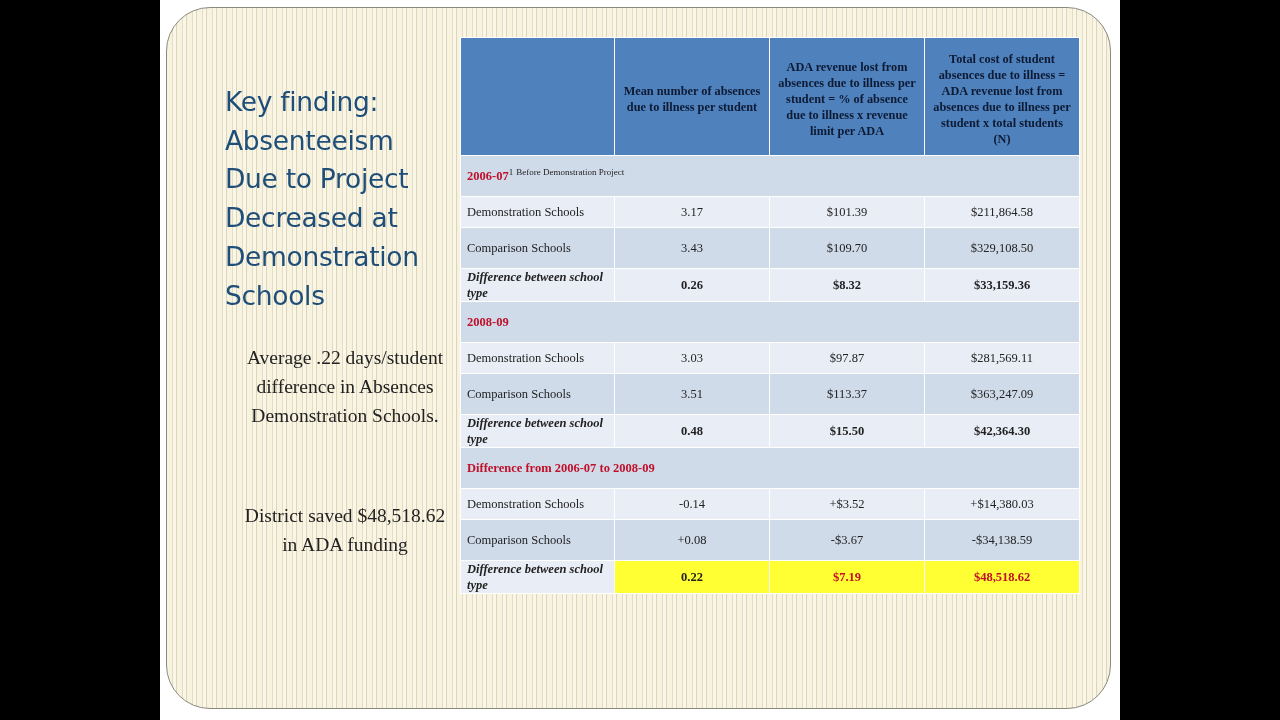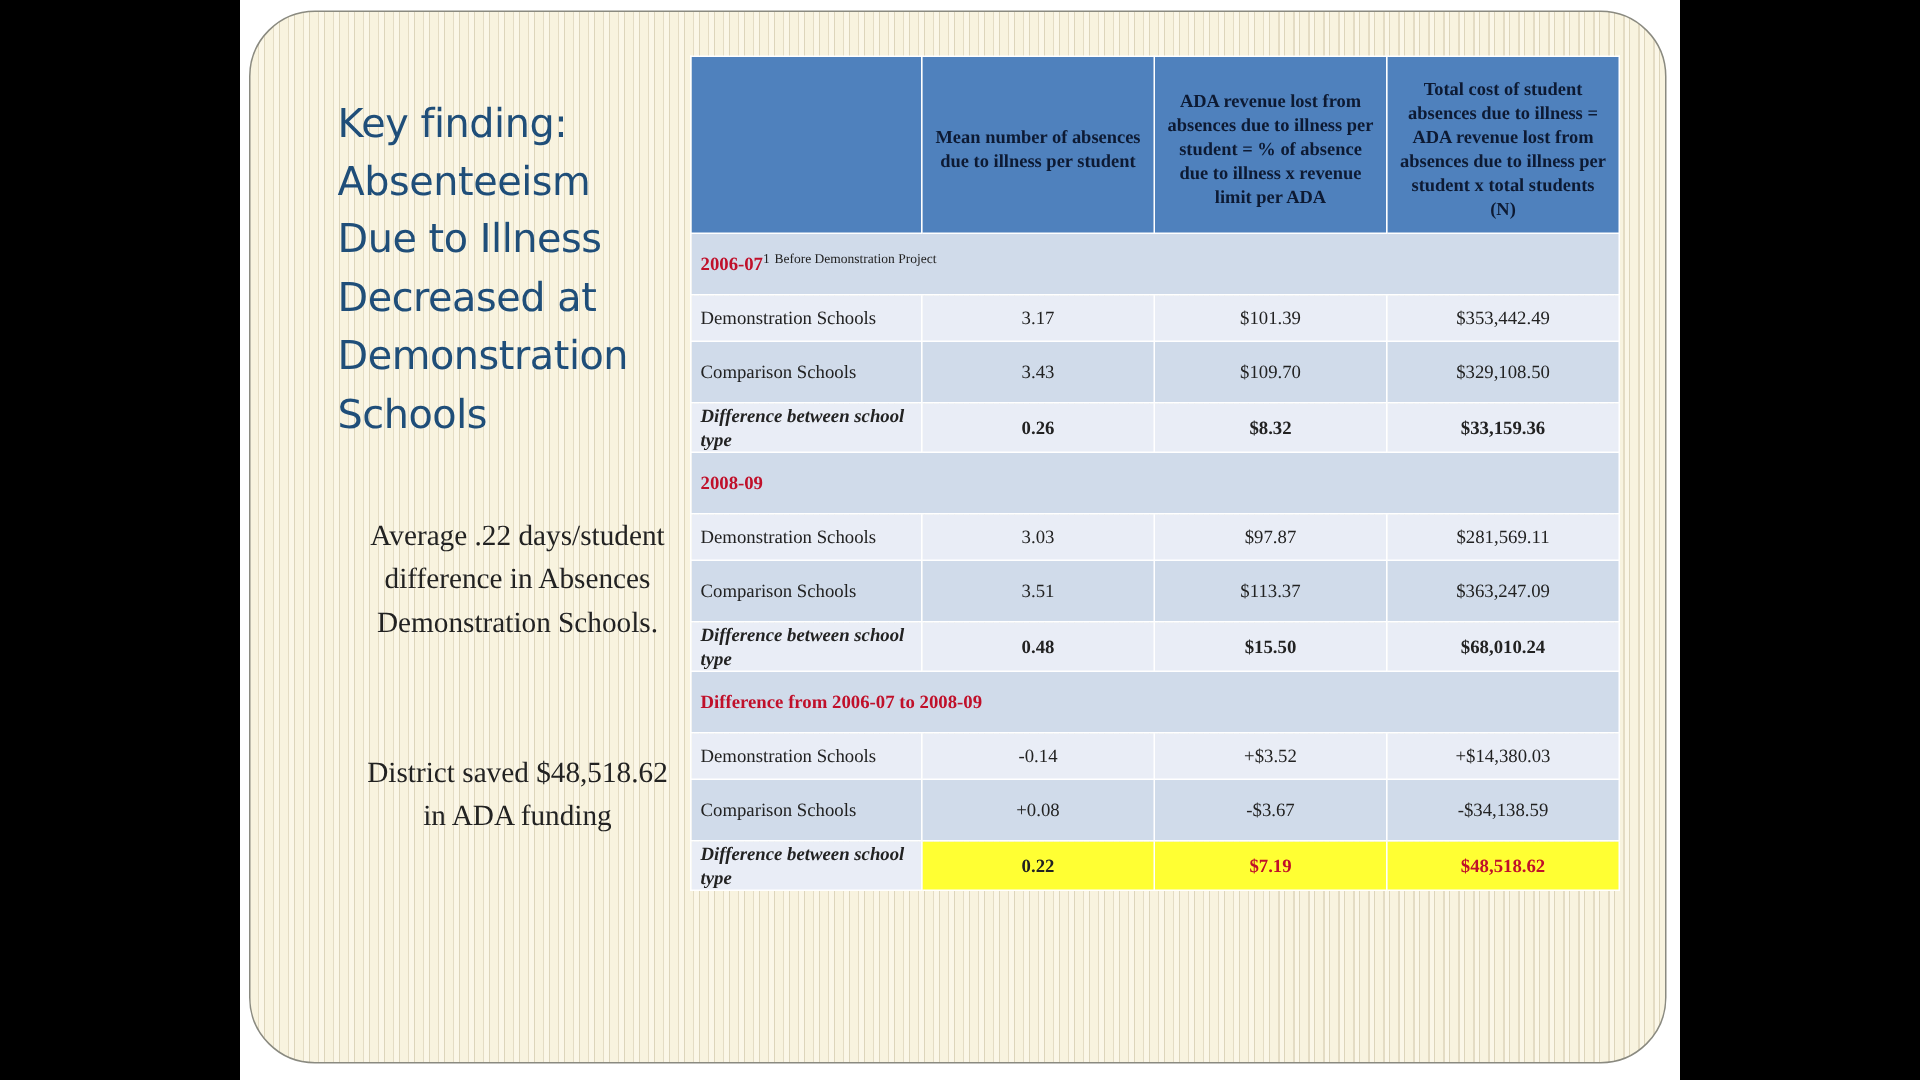--- a/index.html
+++ b/index.html
@@ -6,21 +6,21 @@
   body { width:1280px; height:720px; background:#000; position:relative; overflow:hidden; }
   .slide-area { position:absolute; left:160px; top:0; width:960px; height:720px; background:#ffffff; }
   .frame {
     position:absolute; left:6px; top:7px; width:945px; height:702px;
     border:1.5px solid #8a8a80; border-radius:44px;
     background-color:#f8f3df;
     background-image: repeating-linear-gradient(90deg, #f8f3df 0px, #f8f3df 5px, #e4dcc4 5px, #e4dcc4 6px, #fbf7e8 6px, #fbf7e8 9px, #ddd5bb 9px, #ddd5bb 10px);
     box-sizing:border-box;
   }
   .title {
-    position:absolute; left:58px; top:56px; width:230px;
+    position:absolute; left:58px; top:75px; width:230px;
     font-family:"DejaVu Sans", sans-serif; font-size:26.5px; line-height:38.7px;
     color:#1f4e79; letter-spacing:-0.3px;
   }
   .title span { display:block; white-space:nowrap; }
   .body-text {
     position:absolute; left:58px; width:240px;
     font-family:"Liberation Serif", serif; font-size:19.5px; line-height:29px; color:#222;
   }
   .para1 { top:335px; }
   .para2 { top:493px; }
@@ -49,21 +49,21 @@
 </style>
 </head>
 <body>
 
 <div class="slide-area">
   <div class="frame">
 
     <div class="title">
       <span>Key finding:</span>
       <span>Absenteeism</span>
-      <span>Due to Illness</span>
+      <span>Due to Project</span>
       <span>Decreased at</span>
       <span>Demonstration</span>
       <span>Schools</span>
     </div>
 
     <div class="body-text para1">
       <span>Average .22 days/student</span>
       <span>difference in Absences</span>
       <span>Demonstration Schools.</span>
     </div>
@@ -93,21 +93,21 @@
         <tr class="section">
           <td colspan="4" class="lbl">
             <span class="sec-title">2006-07</span><span class="sup-text">1</span>
             <span class="sup-text">Before Demonstration Project</span>
           </td>
         </tr>
         <tr class="light">
           <td class="lbl">Demonstration Schools</td>
           <td class="num">3.17</td>
           <td class="num">$101.39</td>
-          <td class="num">$353,442.49</td>
+          <td class="num">$211,864.58</td>
         </tr>
         <tr class="dark">
           <td class="lbl">Comparison Schools</td>
           <td class="num">3.43</td>
           <td class="num">$109.70</td>
           <td class="num">$329,108.50</td>
         </tr>
         <tr class="light">
           <td class="diff-lbl">Difference between school type</td>
           <td class="num bold">0.26</td>
@@ -129,21 +129,21 @@
         <tr class="dark">
           <td class="lbl">Comparison Schools</td>
           <td class="num">3.51</td>
           <td class="num">$113.37</td>
           <td class="num">$363,247.09</td>
         </tr>
         <tr class="light">
           <td class="diff-lbl">Difference between school type</td>
           <td class="num bold">0.48</td>
           <td class="num bold">$15.50</td>
-          <td class="num bold">$68,010.24</td>
+          <td class="num bold">$42,364.30</td>
         </tr>
 
         <tr class="section">
           <td colspan="4" class="lbl">
             <span class="sec-title">Difference from 2006-07 to 2008-09</span>
           </td>
         </tr>
         <tr class="light">
           <td class="lbl">Demonstration Schools</td>
           <td class="num">-0.14</td>

